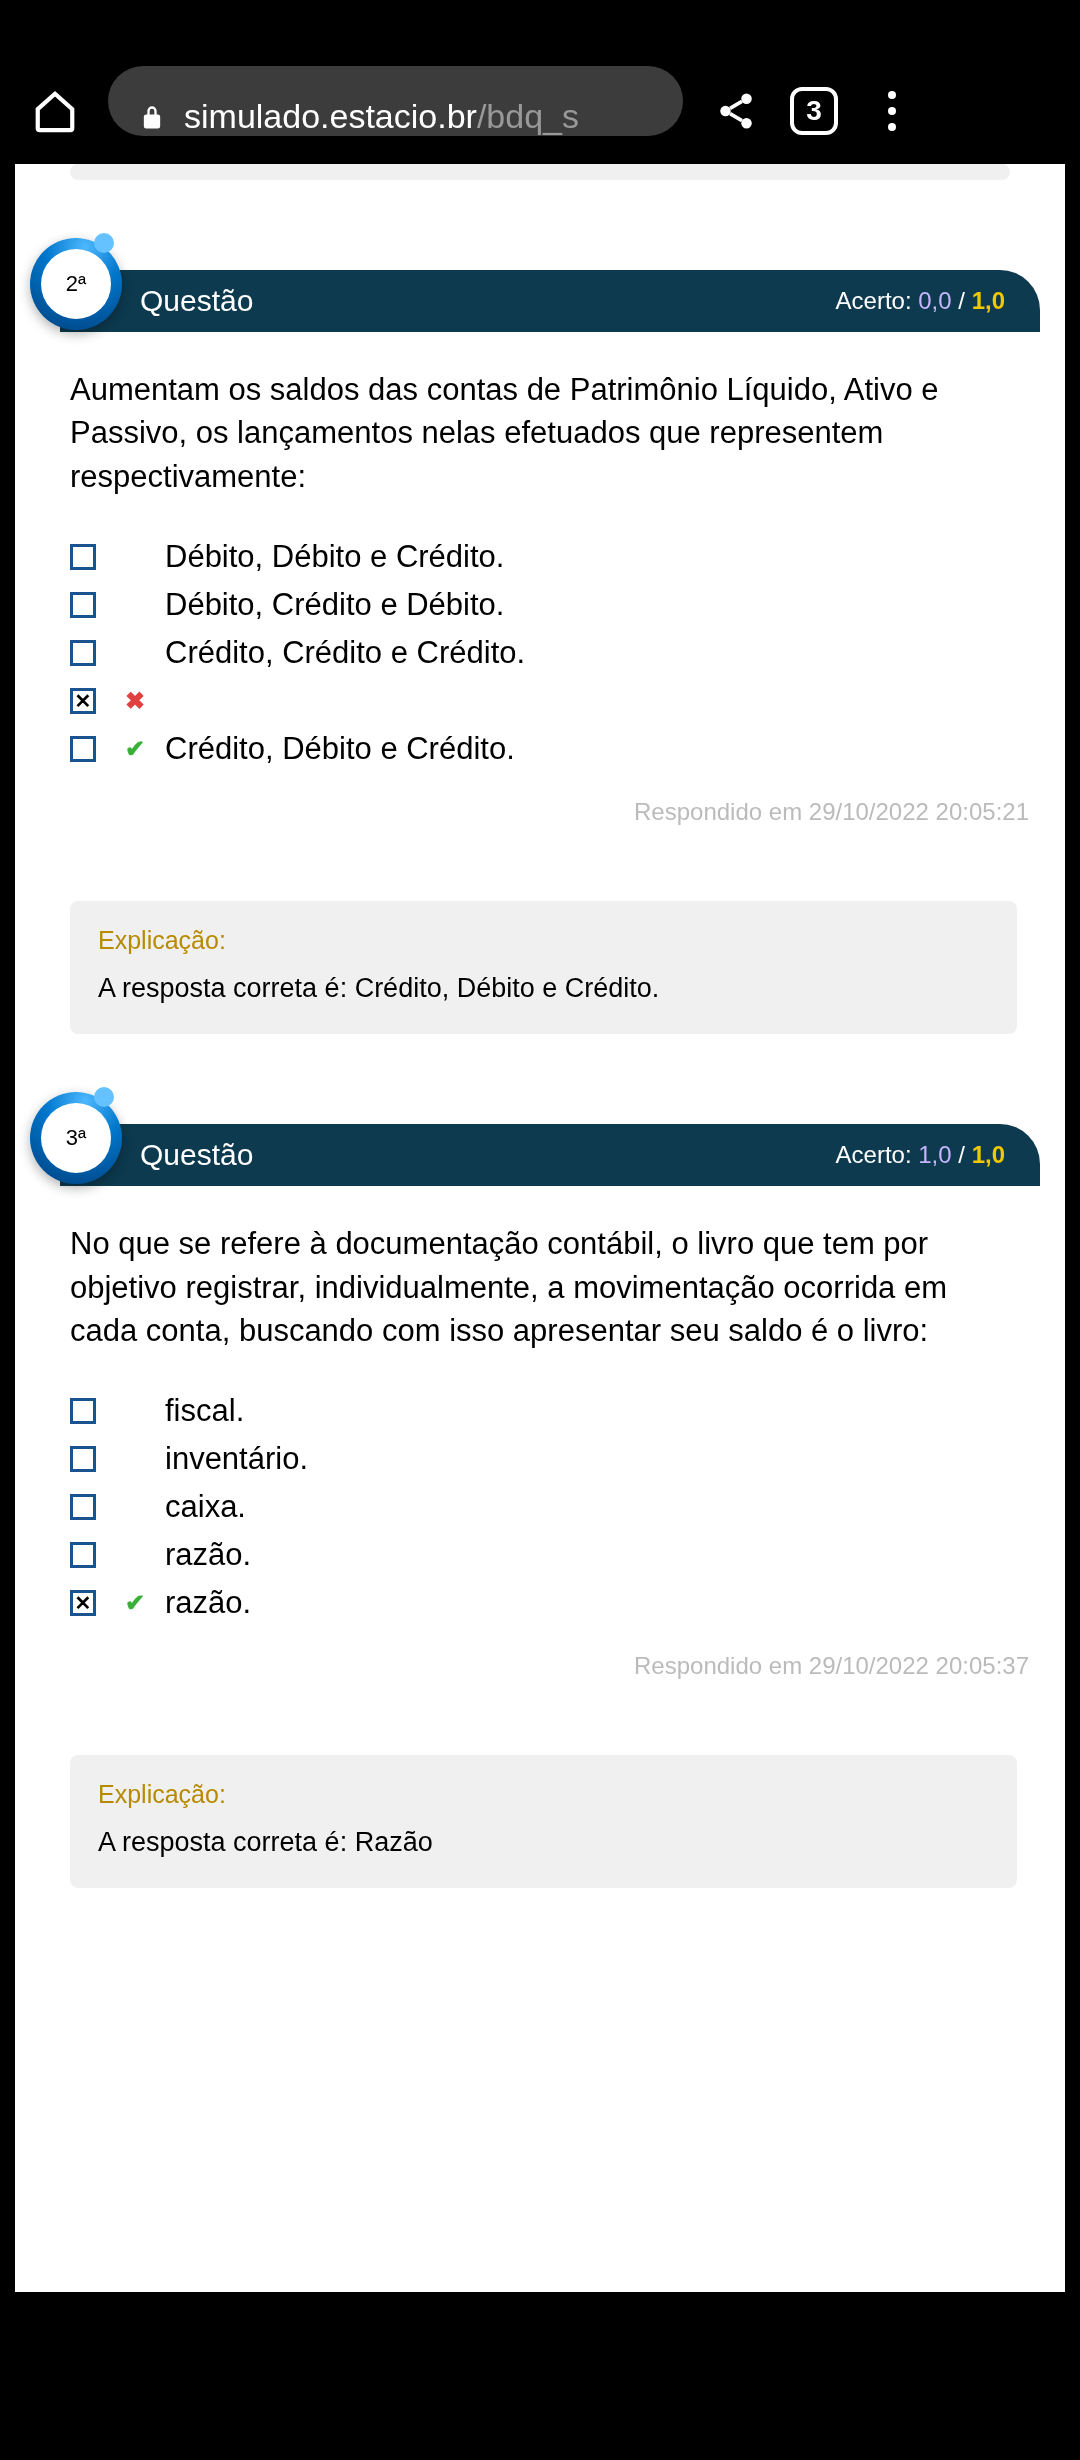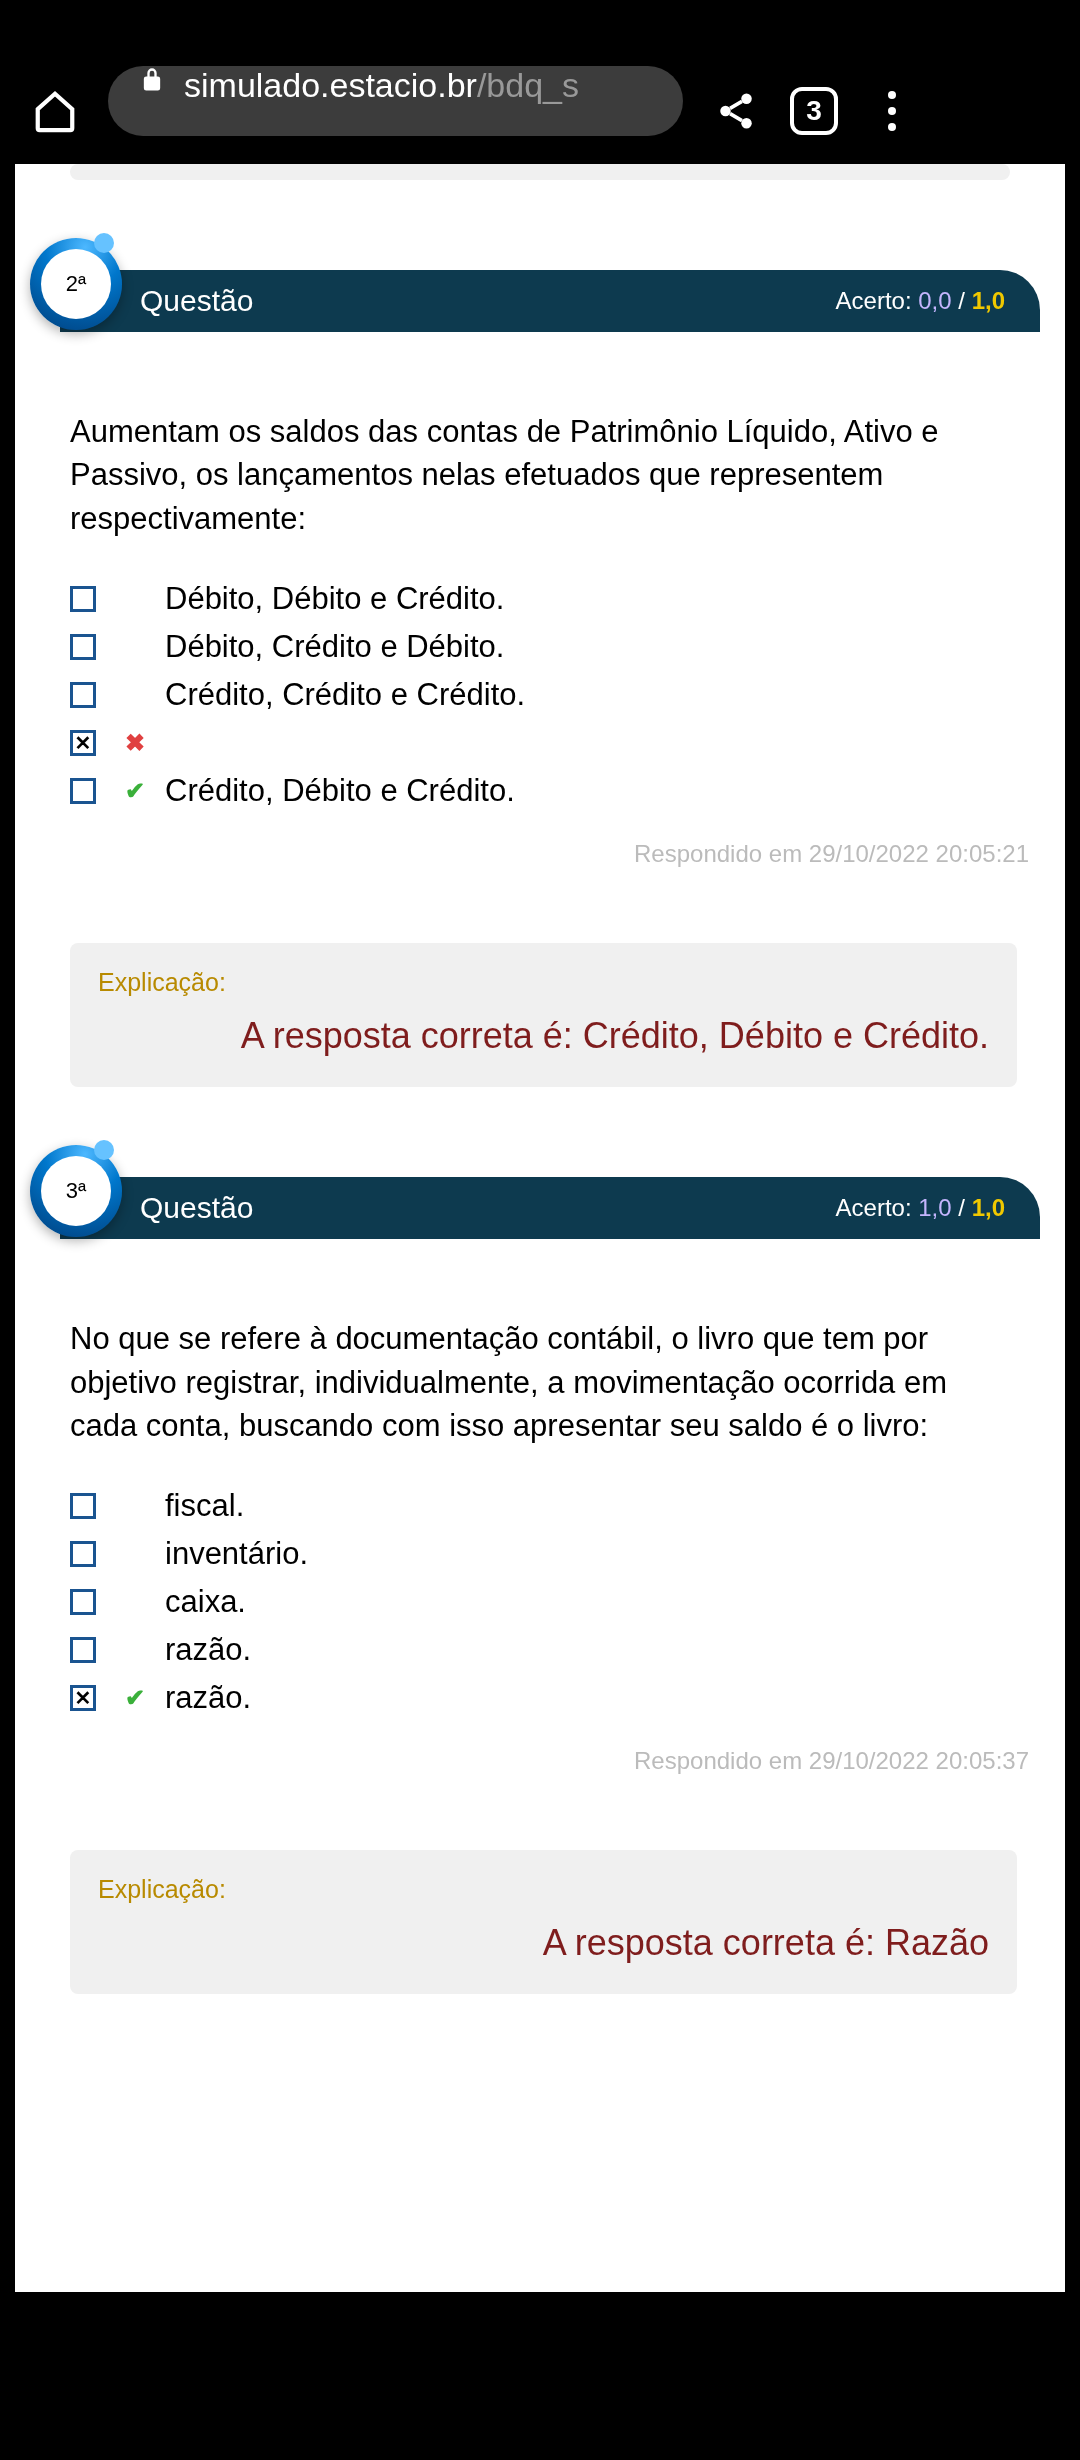--- a/index.html
+++ b/index.html
@@ -24,21 +24,21 @@
       display: flex;
       align-items: center;
       justify-content: center;
     }
     .url-pill {
       background: #3c3c3c;
       border-radius: 50px;
       height: 70px;
       flex: 1;
       display: flex;
-      align-items: flex-start;
+      align-items: flex-end;
       padding: 0 30px;
       gap: 18px;
       max-width: 575px;
     }
     .lock-icon {
       color: #fff;
       flex-shrink: 0;
     }
     .url-text {
       color: #fff;
@@ -156,21 +156,21 @@
       font-weight: 400;
     }
     .q-score {
       color: #fff;
       font-size: 24px;
     }
     .score-earned { color: #c4b5fd; font-weight: normal; }
     .score-total { color: #f0c800; font-weight: bold; }
     .score-sep { color: #fff; }
     .q-text {
-      padding: 78px 55px 35px 55px;
+      padding: 36px 55px 35px 55px;
       font-size: 31px;
       line-height: 1.4;
       color: #000;
     }
     .options {
       padding: 0 55px;
     }
     .option-row {
       display: flex;
       align-items: center;
@@ -216,23 +216,22 @@
       background: #f0f0f0;
       border-radius: 8px;
       padding: 25px 28px 30px 28px;
     }
     .expl-label {
       color: #b88a00;
       font-size: 25px;
       margin-bottom: 18px;
     }
     .expl-text {
-      font-size: 36px;
-      color: #7f1d1d;
-      text-align: right;
+      font-size: 27px;
+      color: #000000;
     }
     .nav-bar {
       position: absolute;
       bottom: 0;
       left: 0;
       right: 0;
       height: 168px;
       background: #000;
     }
   </style>

